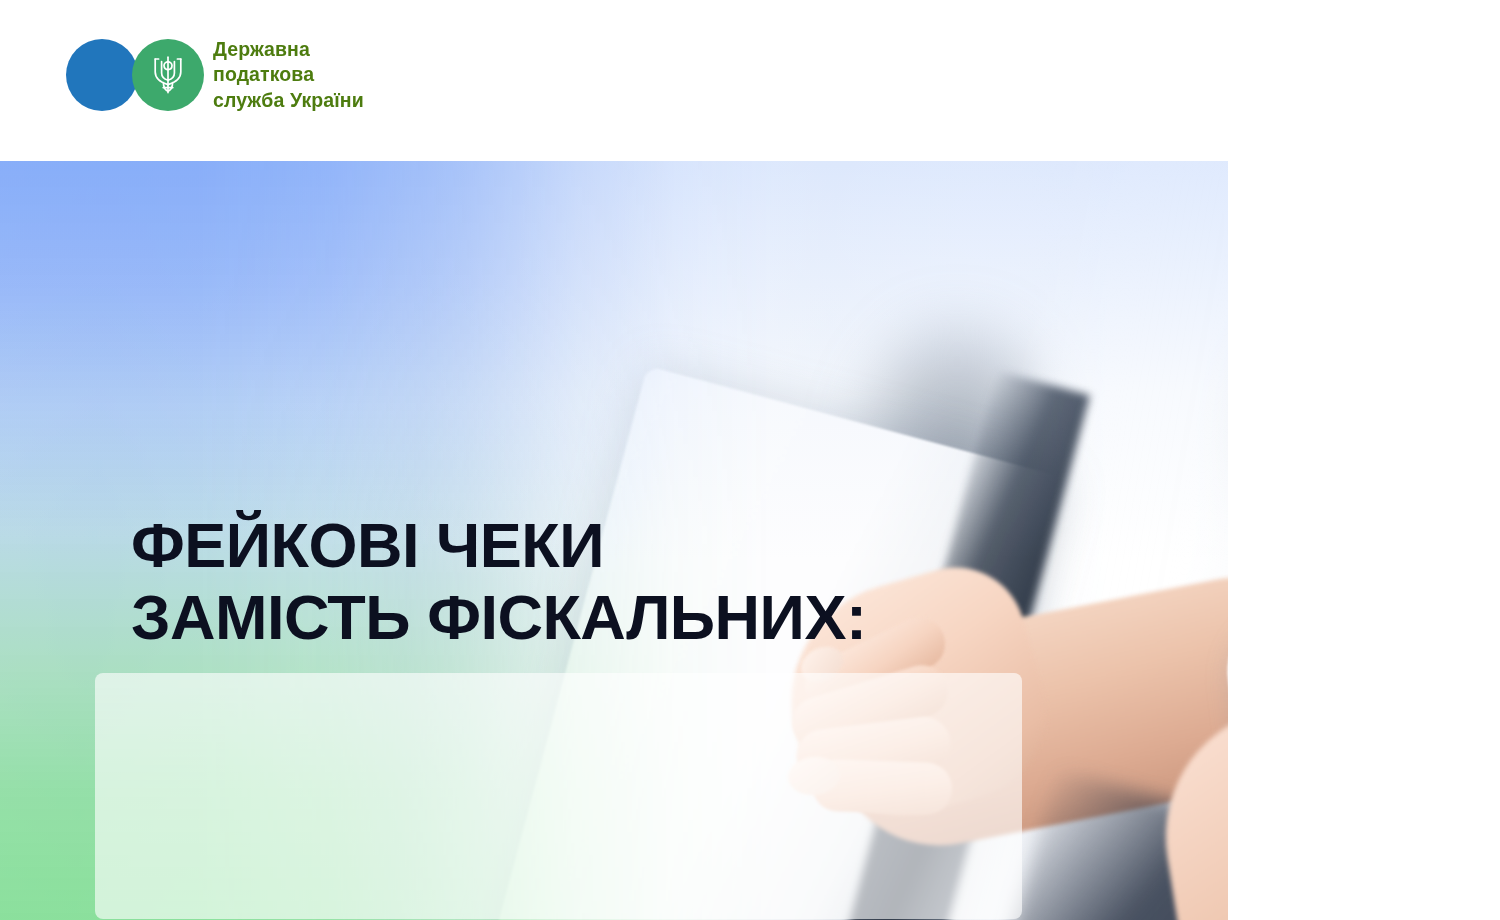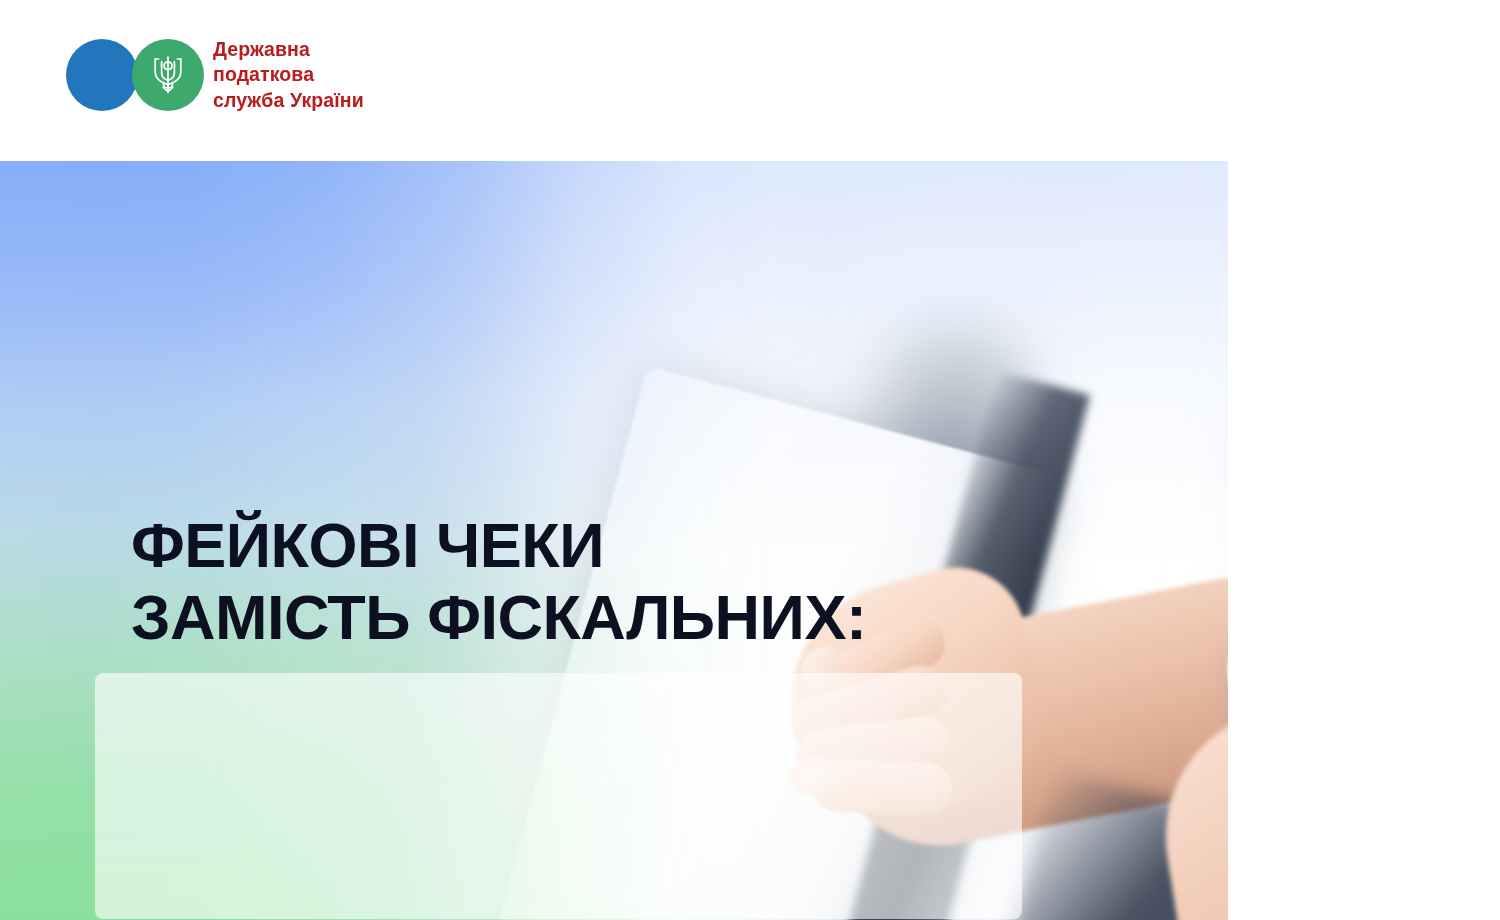--- a/index.html
+++ b/index.html
@@ -64,21 +64,21 @@
   }
   .trident-svg {
     width: 34px;
     height: 42px;
     display: block;
   }
   .logo-text {
     font-size: 19.5px;
     font-weight: bold;
     line-height: 25.5px;
-    color: #b91c1c;
+    color: #4d7c0f;
     letter-spacing: 0.1px;
     white-space: pre-line;
     padding-left: 12px;
   }
 
   
   .hero {
     position: absolute;
     left: 0;
     top: 161px;

